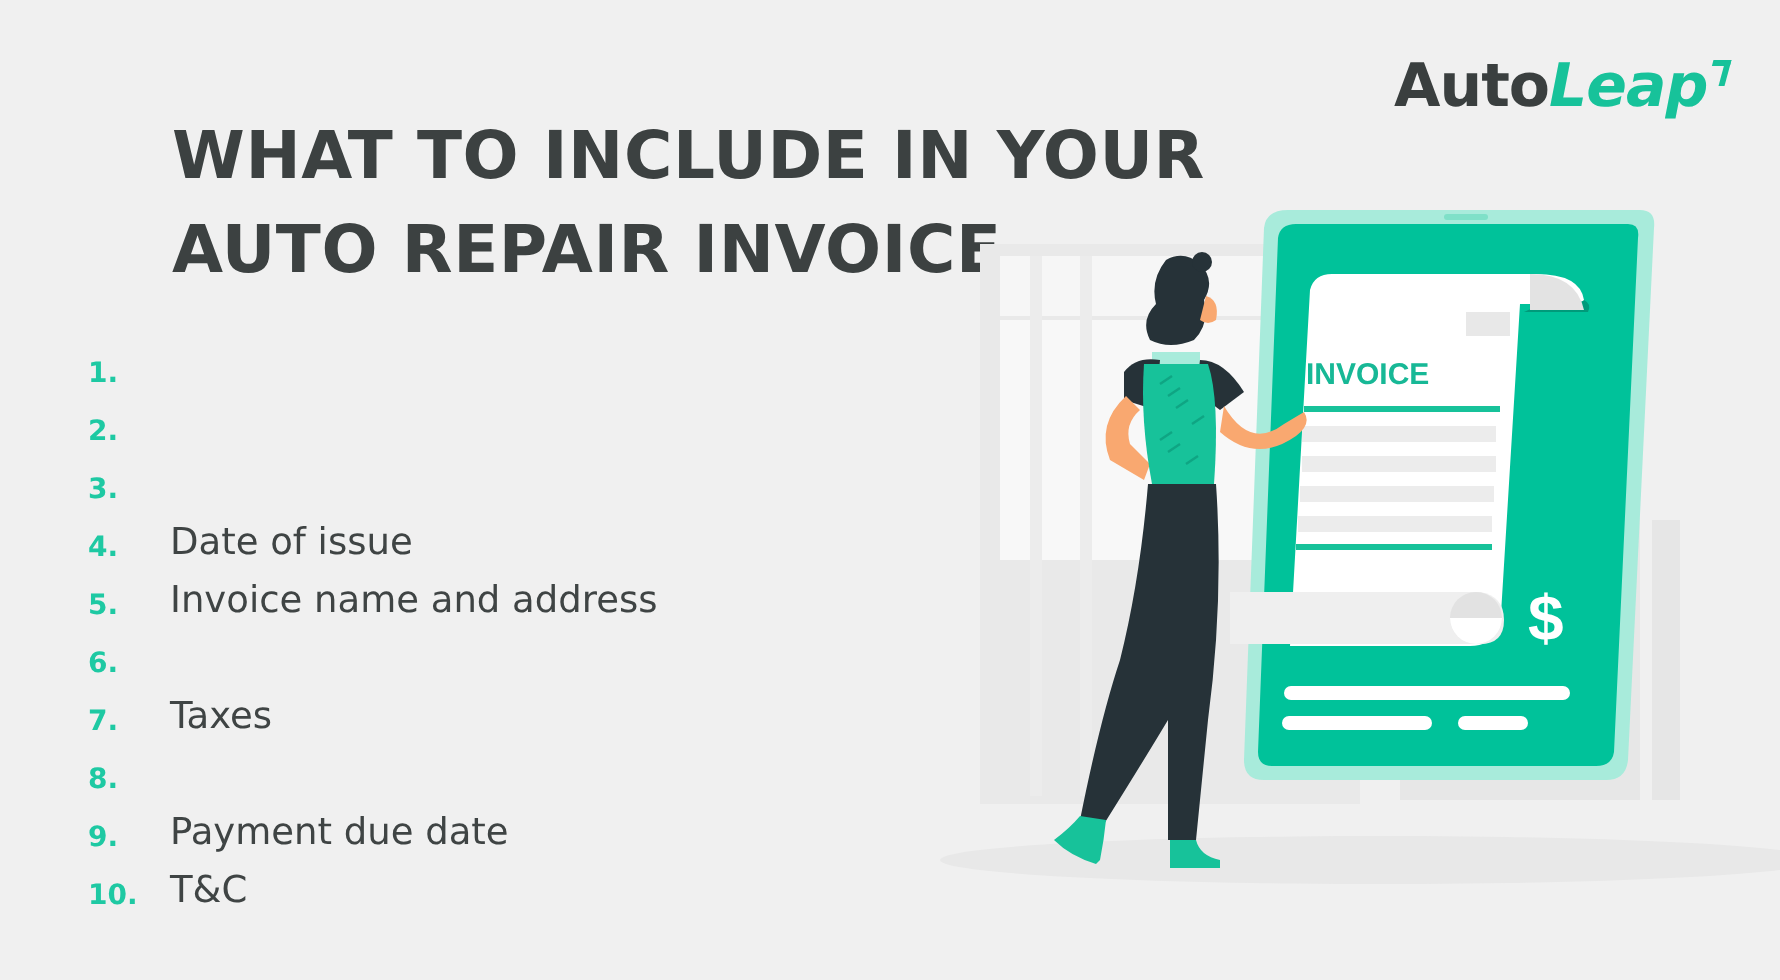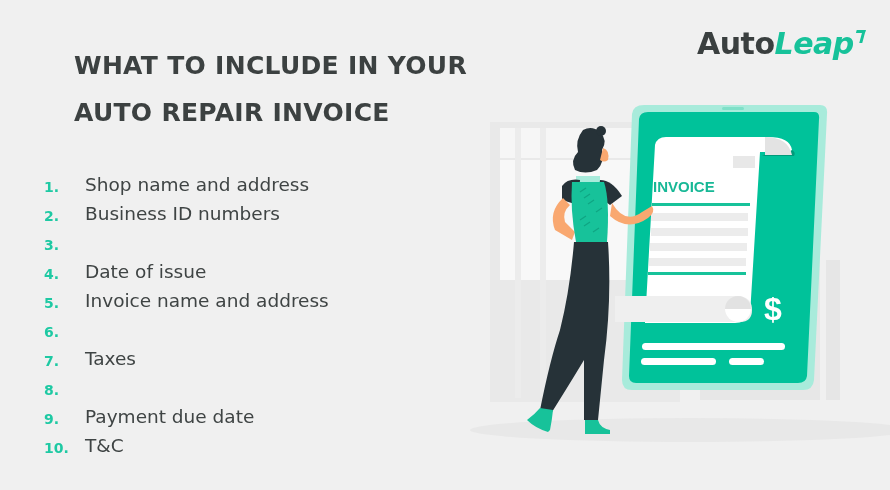--- a/index.html
+++ b/index.html
@@ -1,19 +1,19 @@
 <!DOCTYPE html>
 <html><head>
 <meta charset="utf-8">
 <style>
   html, body { margin:0; padding:0; }
   body { width:890px; height:490px; background:#f0f0f0; position:relative; overflow:hidden;
          font-family:"DejaVu Sans", sans-serif; }
-  .title { position:absolute; left:70px; top:38px; margin:4px; font-weight:bold; color:#3c4141;
-           font-size:25px; line-height:47px; letter-spacing:0.3px; }
+  .title { position:absolute; left:70px; top:38px; margin:16px; font-weight:bold; color:#3c4141;
+           font-size:33px; line-height:47px; letter-spacing:0.3px; }
   .title span { display:block; }
   .logo { position:absolute; left:697px; top:26px; font-size:30px; font-weight:bold; letter-spacing:-0.5px; }
   .logo .a { color:#3a3f3f; }
   .logo .b { color:#17c29a;font-style:italic; }
   .logo .tick { display:inline-block; width:6px; height:10px; border-top:3px solid #17c29a; border-right:3px solid #17c29a;
                 transform:skewX(-15deg); margin-left:1px; vertical-align:top; margin-top:4px; }
   .list { position:absolute; left:44px; top:170px; margin:0; padding:0; list-style:none; }
   .list li { height:29px; display:flex; align-items:center; }
   .list .num { width:41px; color:#1ec9a3; font-size:14px; font-weight:bold; padding-top:4px; }
   .list .txt { color:#3f4444; font-size:18.5px; }
@@ -27,25 +27,23 @@
   <span>AUTO REPAIR INVOICE</span>
 </h1>
 
 <div class="logo">
   <span class="a">Auto</span><span class="b">Leap</span><span class="tick"></span>
 </div>
 
 <ul class="list">
   <li>
       <span class="num">1.</span>
-      <span class="txt">Shop name and address</span>
     </li>
   <li>
       <span class="num">2.</span>
-      <span class="txt">Business ID numbers</span>
     </li>
   <li>
       <span class="num">3.</span>
     </li>
   <li>
       <span class="num">4.</span>
       <span class="txt">Date of issue</span>
     </li>
   <li>
       <span class="num">5.</span>

